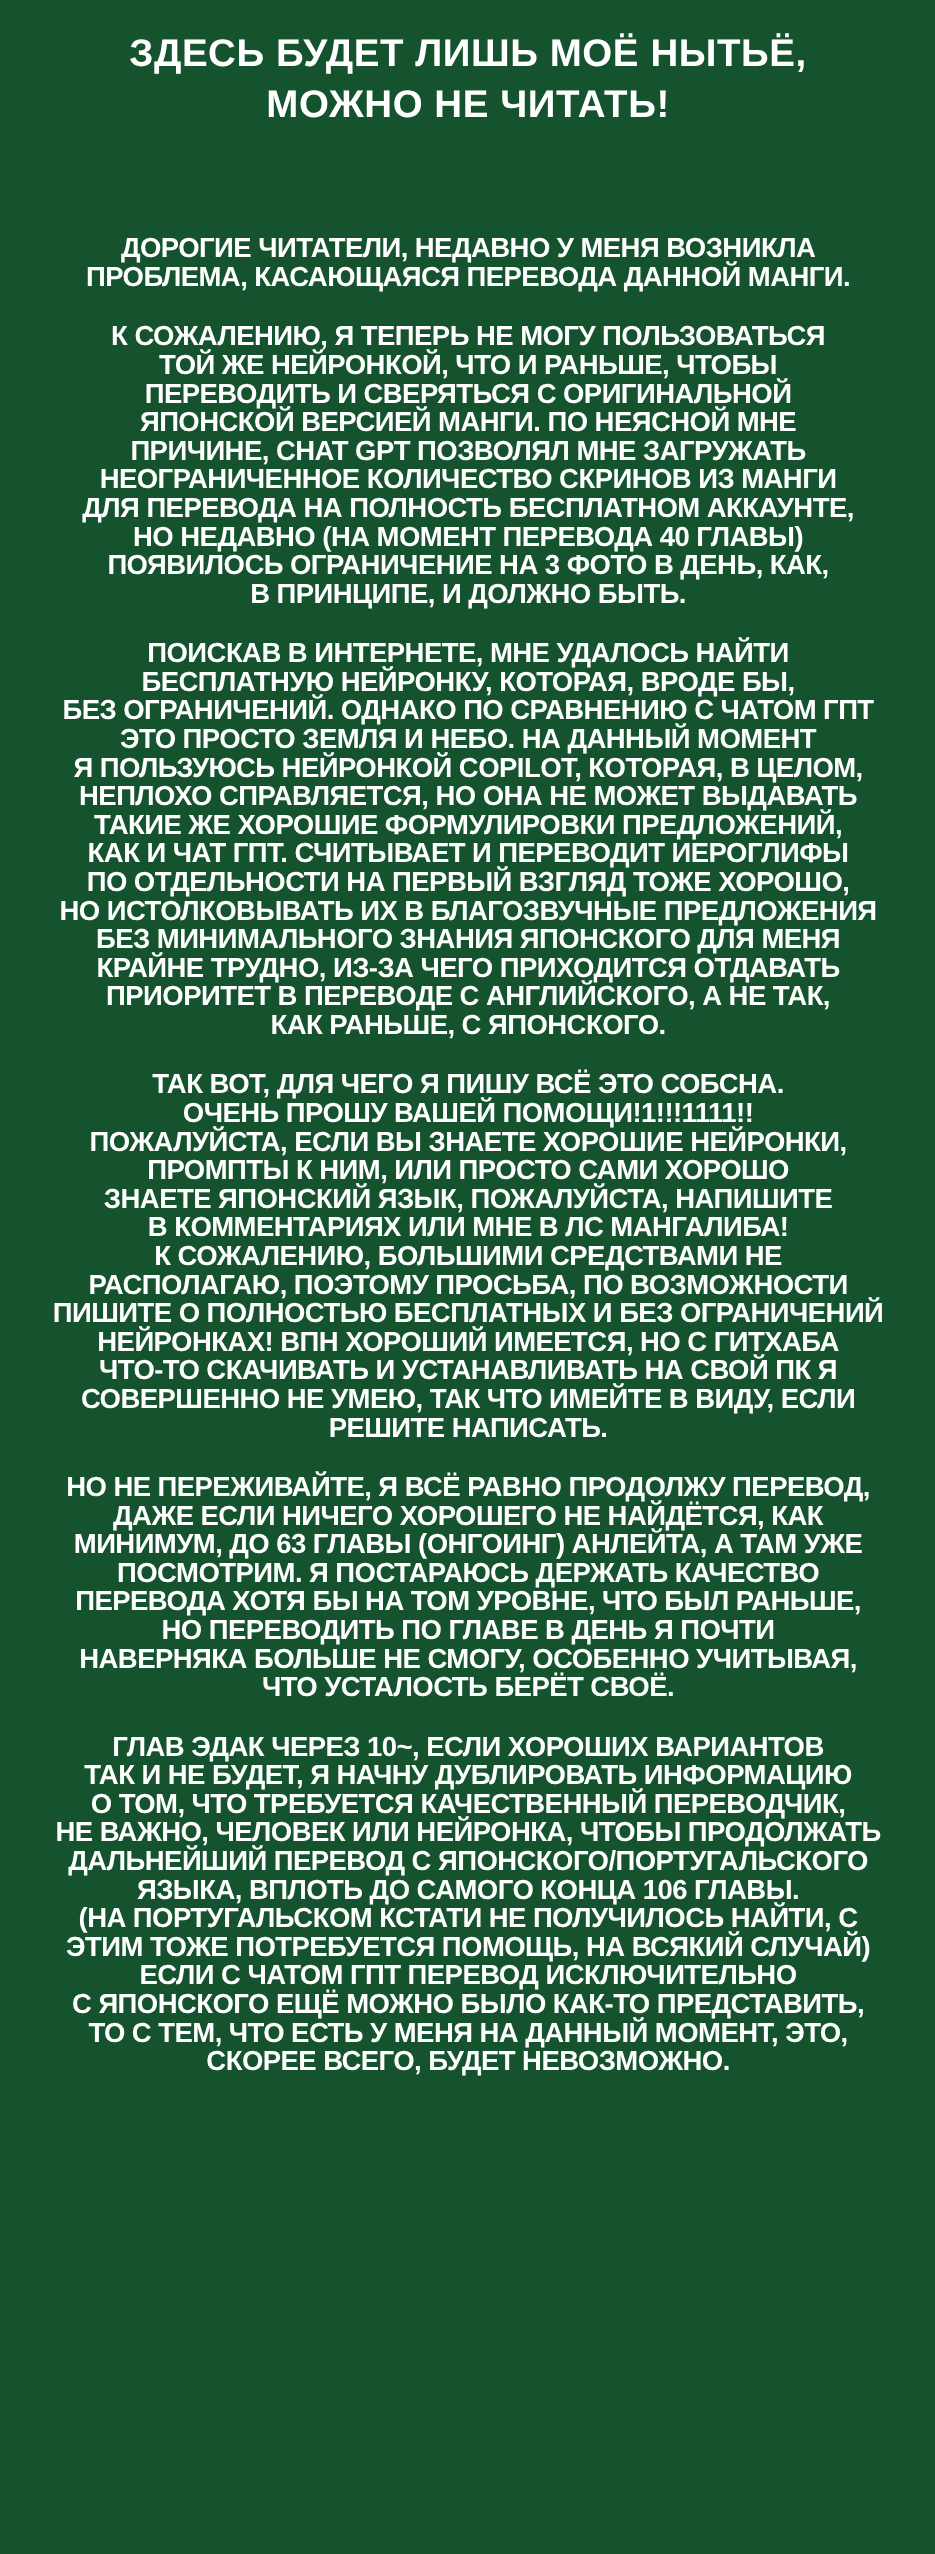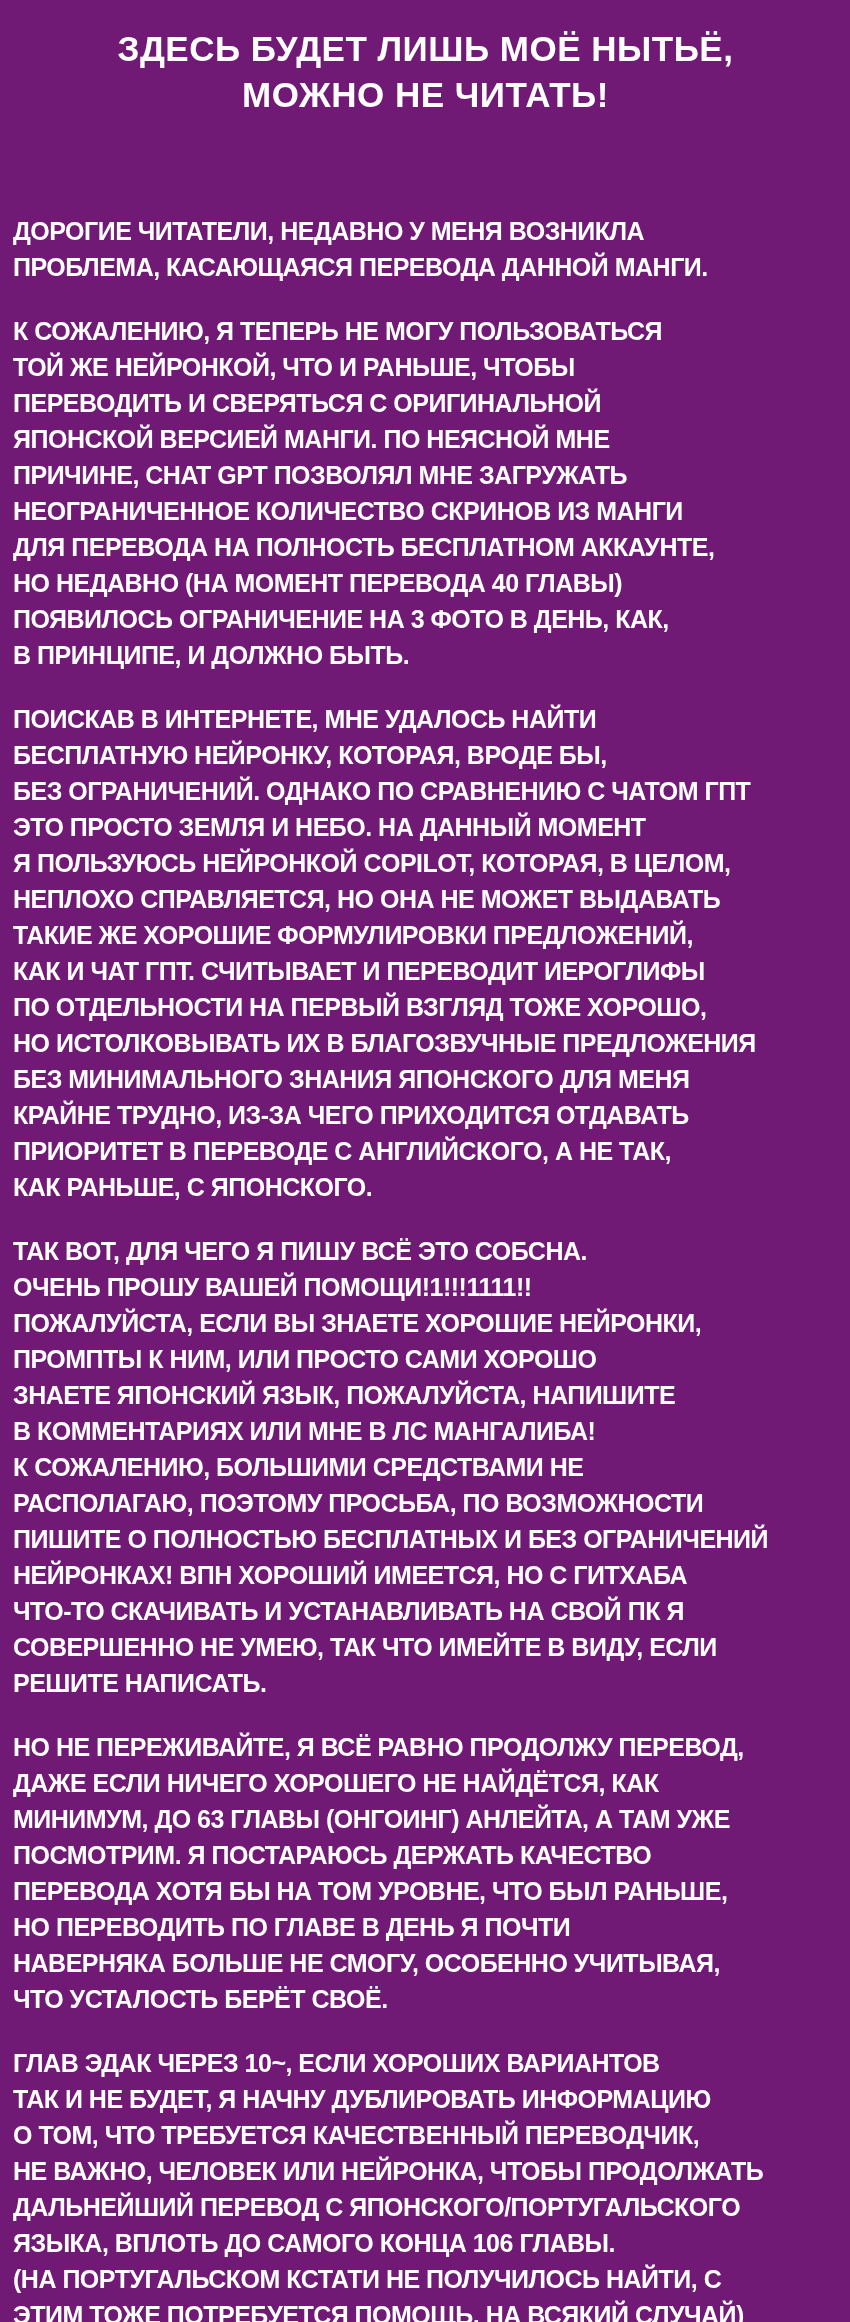--- a/index.html
+++ b/index.html
@@ -11,43 +11,43 @@
     width: 850px;
     height: 2322px;
     overflow: hidden;
     font-family: "Liberation Sans", "DejaVu Sans", sans-serif;
     -webkit-font-smoothing: antialiased;
   }
   .page {
     box-sizing: border-box;
     width: 850px;
     height: 2322px;
-    background: #701a75;
+    background: #14532d;
     color: #ffffff;
     padding: 26px 12px 0 13px;
   }
   .title {
     text-align: center;
     font-weight: bold;
     font-size: 35px;
     line-height: 46px;
     letter-spacing: 0.5px;
     white-space: pre-line;
     margin: 0;
     color: #ffffff;
   }
   .note p {
     margin: 28px 0 0 0;
     font-weight: bold;
     font-size: 25px;
-    line-height: 36px;
+    line-height: 26px;
     letter-spacing: -0.5px;
     white-space: pre-line;
     color: #ffffff;
-    text-align: left;
+    text-align: center;
   }
   .note p.first {
     margin-top: 95px;
   }
 </style>
 </head>
 <body>
 
 <div class="page">
   <h1 class="title">ЗДЕСЬ БУДЕТ ЛИШЬ МОЁ НЫТЬЁ,

